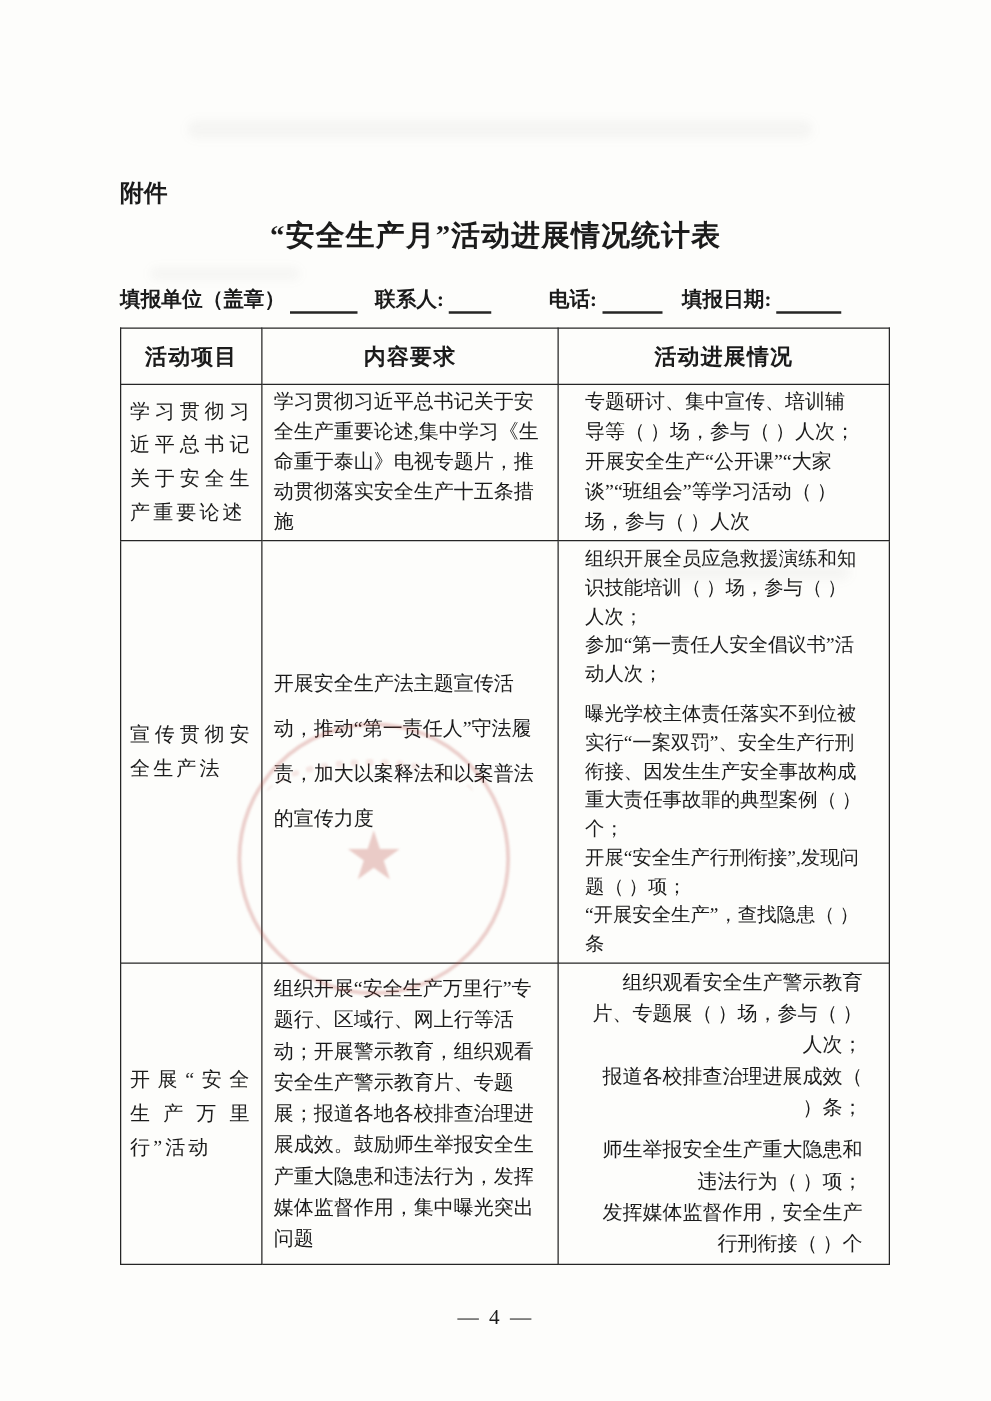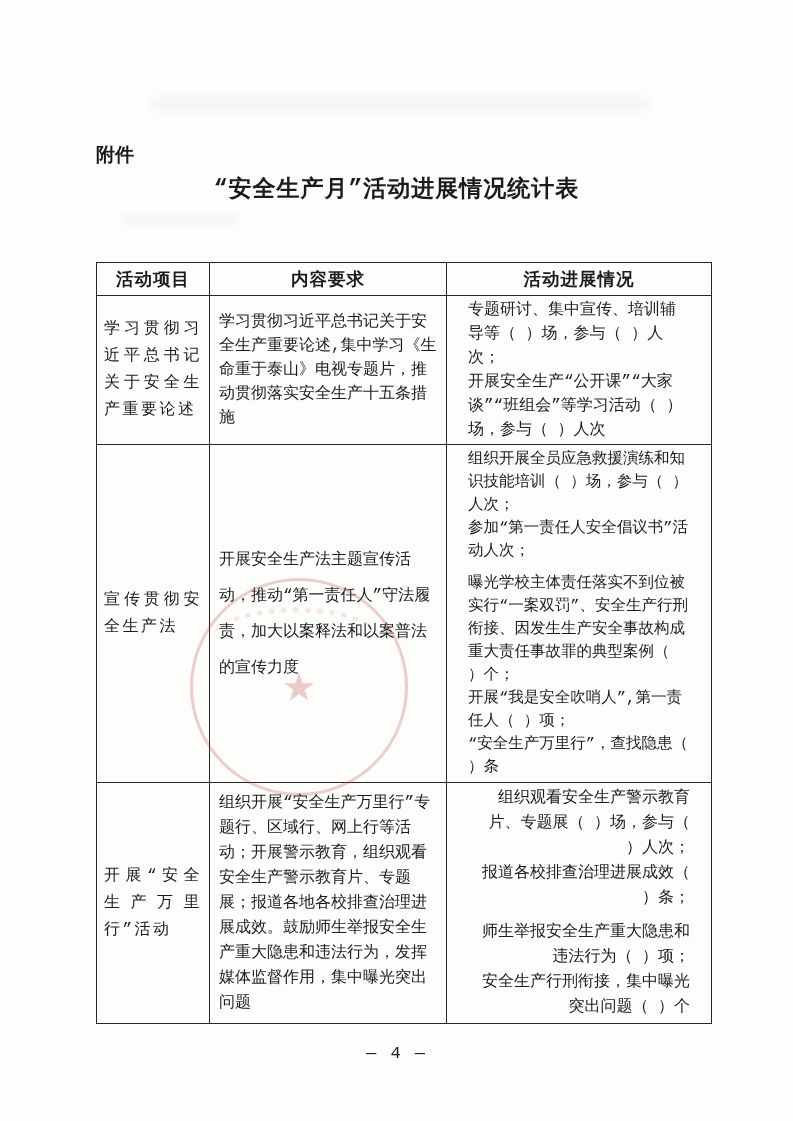--- a/index.html
+++ b/index.html
@@ -1,19 +1,19 @@
 <!DOCTYPE html>
 <html><head>
 <meta charset="utf-8">
 <style>
   html,body { margin:0; padding:0; background:#e9e9e9; }
   .page {
     position:relative; width:793px; height:1121px; margin:0 auto;
     background:#fdfdfb; color:#1b1b1b; overflow:hidden;
-    font-family:Liberation Mono, monospace;
+    font-family:Liberation Serif, serif;
   }
   
   .smudge { position:absolute; background:rgba(110,110,110,0.055); filter:blur(4px); border-radius:8px; }
   .smudge.s1 { left:150px; top:96px;  width:500px; height:15px; }
   .smudge.s2 { left:120px; top:214px; width:120px; height:10px; }
   .smudge.s3 { left:470px; top:452px; width:210px; height:12px; }
 
   .attachment { position:absolute; left:96px; top:142px; font-size:19px; font-weight:600; }
   .doc-title  { position:absolute; left:0; right:0; top:173px; text-align:center;
                 font-size:23px; font-weight:bold; letter-spacing:1px; }
@@ -27,21 +27,21 @@
   .g1 { margin-left:14px; } .g2 { margin-left:46px; } .g3 { margin-left:16px; }
 
   table.doc-table {
     position:absolute; left:96px; top:262px; width:615px;
     border-collapse:collapse; table-layout:fixed;
   }
   .doc-table th, .doc-table td {
     border:1.6px solid #262626; vertical-align:middle;
     font-size:16px; overflow:hidden;
   }
-  .doc-table thead tr { height:33px; }
+  .doc-table thead tr { height:45px; }
   .doc-table th { font-size:17.5px; font-weight:bold; text-align:center; letter-spacing:1px; }
   tr.r1 { height:125px; }  tr.r2 { height:312px; }  tr.r3 { height:213px; }
 
   td.project { padding:4px 7px; letter-spacing:2.5px; line-height:27px; text-align:justify; }
   td.require { padding:3px 9px; line-height:36px; }
   td.progress{ padding:3px 21px; line-height:26px; }
   tr.r1 td.require, tr.r1 td.progress { line-height:24px; padding-top:2px; padding-bottom:2px; }
   tr.r2 td.progress { line-height:23px; font-size:15.5px; }
   tr.r3 td.require  { line-height:25px;margin-top:28px; }
   tr.r3 td.progress { line-height:25px;text-align:right; }
@@ -66,20 +66,38 @@
 <div class="page">
 
   <div class="smudge s1"></div>
   <div class="smudge s2"></div>
   <div class="smudge s3"></div>
 
   <div class="attachment">附件</div>
 
   <div class="doc-title">“安全生产月”活动进展情况统计表</div>
 
+  <div class="form-line">
+    <span class="fld">
+      <span>填报单位（盖章）</span>
+      <span class="blank b1"></span>
+    </span>
+    <span class="fld g1">
+      <span>联系人:</span>
+      <span class="blank b2"></span>
+    </span>
+    <span class="fld g2">
+      <span>电话:</span>
+      <span class="blank b3"></span>
+    </span>
+    <span class="fld g3">
+      <span>填报日期:</span>
+      <span class="blank b4"></span>
+    </span>
+  </div>
 
   <table class="doc-table">
     <colgroup>
         <col style="width:113px">
         <col style="width:237px">
         <col style="width:265px">
       </colgroup>
     <thead>
       <tr>
         <th>活动项目</th>
@@ -96,32 +114,32 @@
           <p>开展安全生产“公开课”“大家谈”“班组会”等学习活动（ ）场，参与（ ）人次</p>
         </td>
       </tr>
       <tr class="r2">
         <td class="project">宣传贯彻安全生产法</td>
         <td class="require">开展安全生产法主题宣传活动，推动“第一责任人”守法履责，加大以案释法和以案普法的宣传力度</td>
         <td class="progress">
           <p>组织开展全员应急救援演练和知识技能培训（ ）场，参与（ ）人次；</p>
           <p>参加“第一责任人安全倡议书”活动人次；</p>
           <p class="gap-top">曝光学校主体责任落实不到位被实行“一案双罚”、安全生产行刑衔接、因发生生产安全事故构成重大责任事故罪的典型案例（ ）个；</p>
-          <p>开展“我是安全吹哨人”,第一责任人（ ）项；</p>
-          <p>“安全生产万里行”，查找隐患（ ）条</p>
+          <p>开展“安全生产行刑衔接”,发现问题（ ）项；</p>
+          <p>“开展安全生产”，查找隐患（ ）条</p>
         </td>
       </tr>
       <tr class="r3">
         <td class="project">开展“安全生产万里行”活动</td>
         <td class="require">组织开展“安全生产万里行”专题行、区域行、网上行等活动；开展警示教育，组织观看安全生产警示教育片、专题展；报道各地各校排查治理进展成效。鼓励师生举报安全生产重大隐患和违法行为，发挥媒体监督作用，集中曝光突出问题</td>
         <td class="progress">
           <p>组织观看安全生产警示教育片、专题展（ ）场，参与（ ）人次；</p>
           <p>报道各校排查治理进展成效（ ）条；</p>
           <p class="gap-top">师生举报安全生产重大隐患和违法行为（ ）项；</p>
-          <p>安全生产行刑衔接，集中曝光突出问题（ ）个</p>
+          <p>发挥媒体监督作用，安全生产行刑衔接（ ）个</p>
         </td>
       </tr>
     </tbody>
   </table>
 
   <div class="stamp">
     <div class="arc-mark"></div>
     <div class="star">★</div>
   </div>
 

